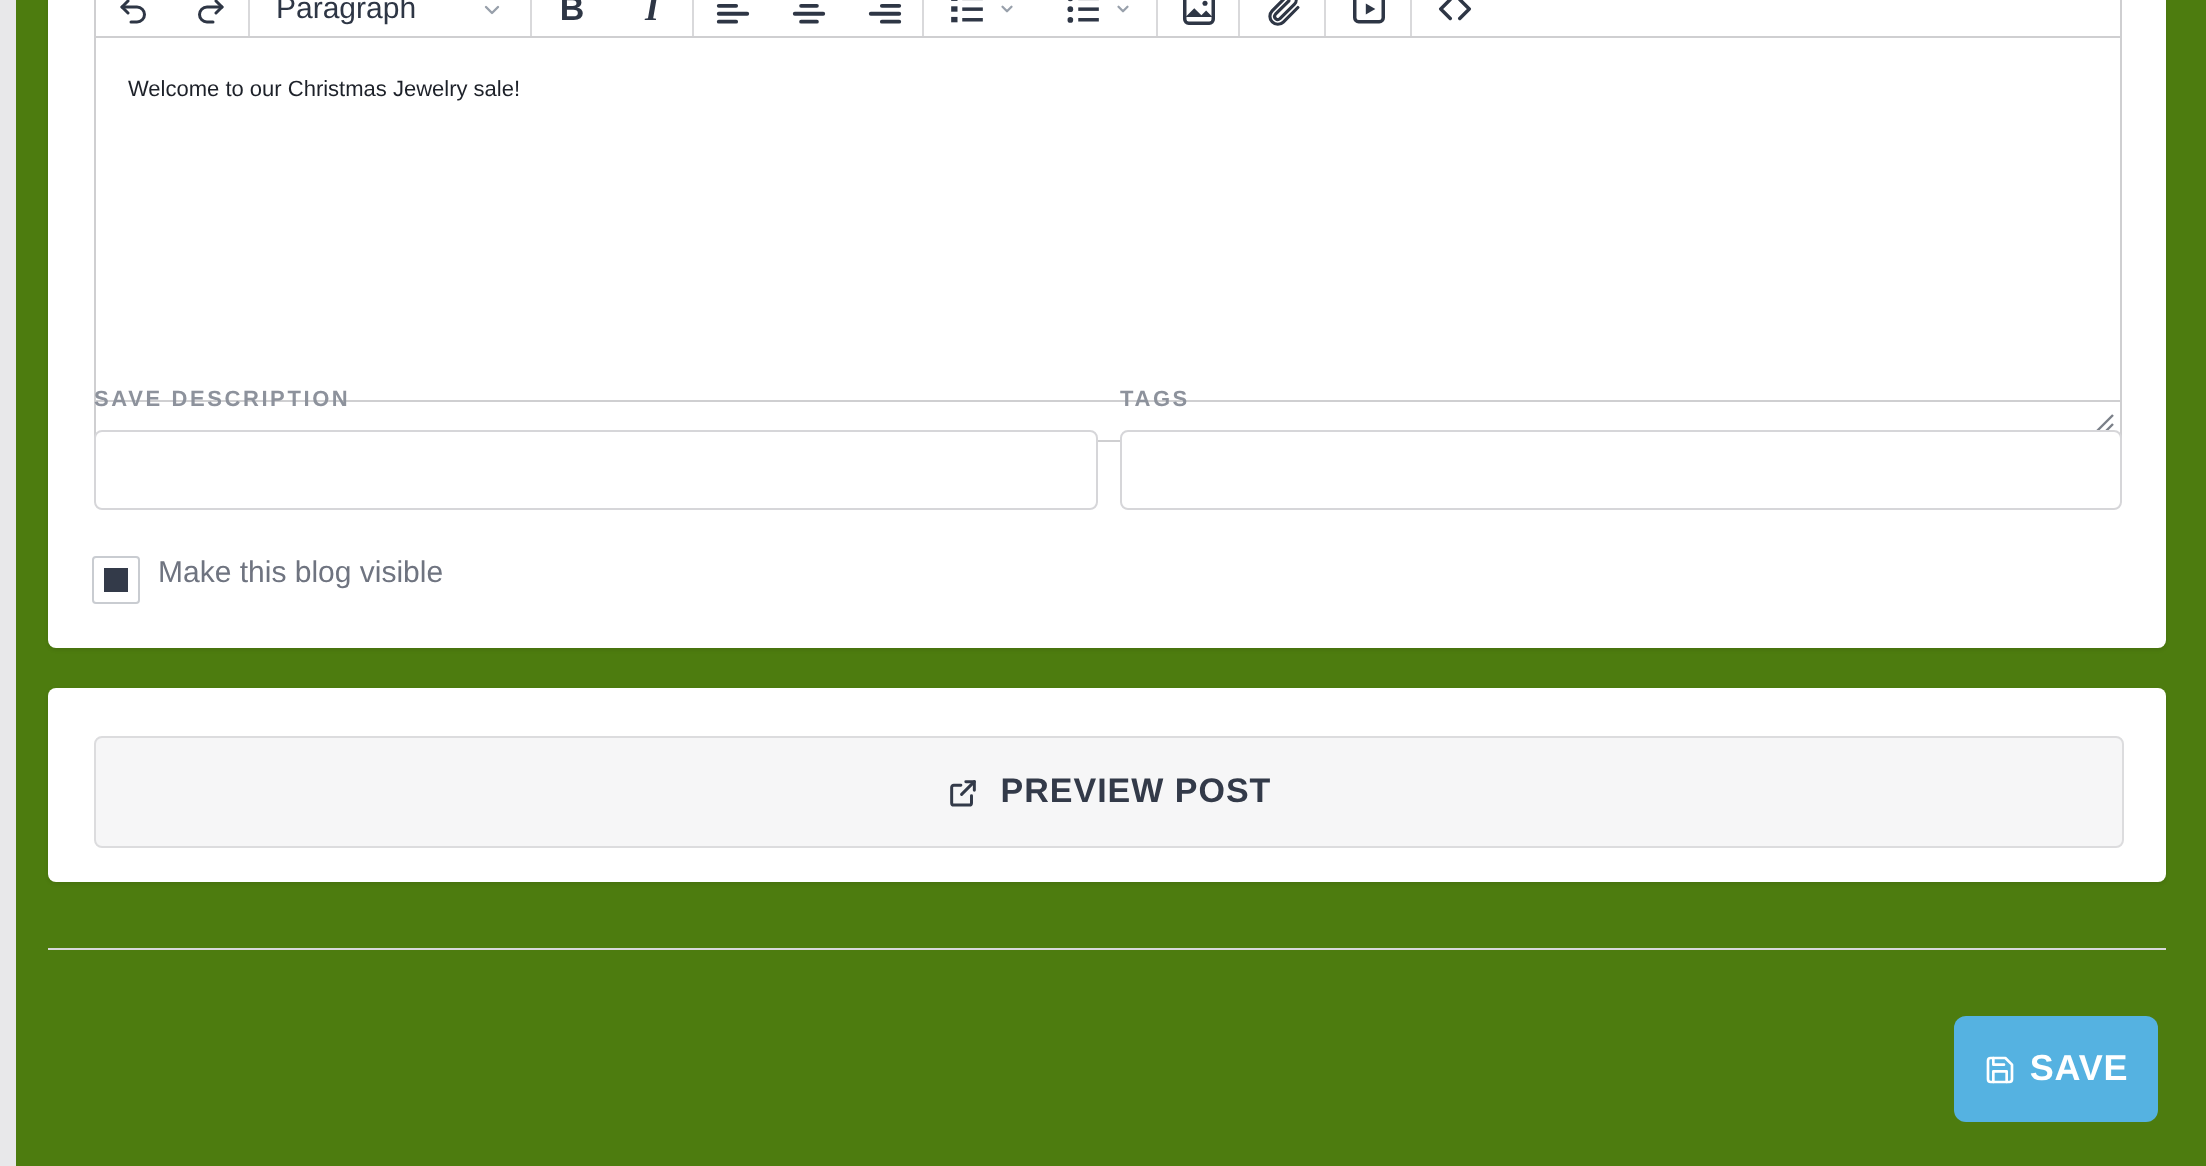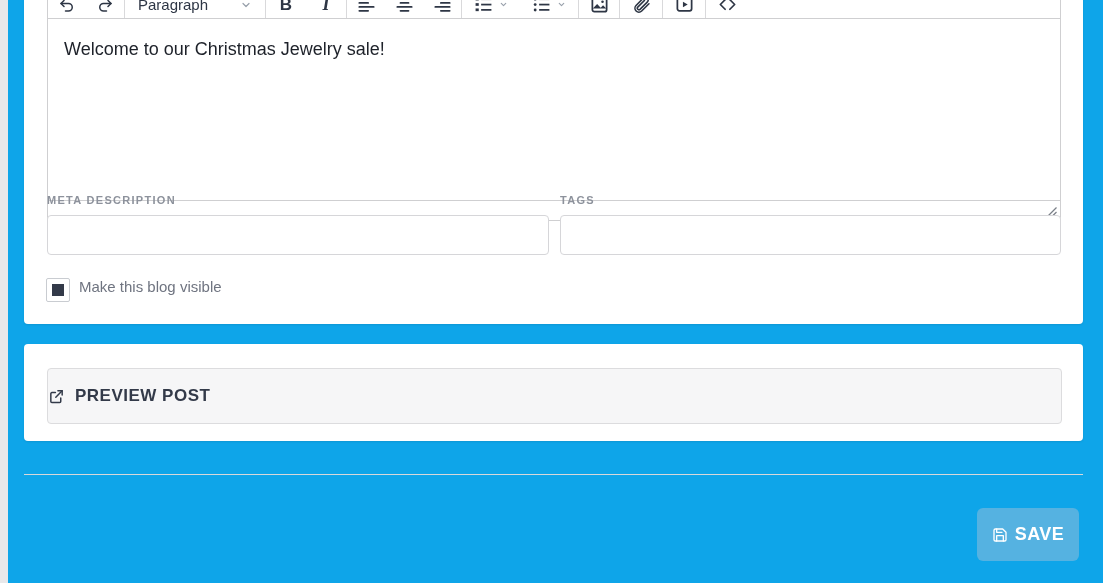--- a/index.html
+++ b/index.html
@@ -1,17 +1,17 @@
 <!DOCTYPE html>
 <html><head>
 <meta charset="utf-8">
 <style>
   html,body{margin:0;padding:0;}
   body{font-family:"Liberation Sans","DejaVu Sans",sans-serif;background:#f1f1f2;}
-  #app{position:relative;width:1103px;height:583px;overflow:hidden;background:#0ea5e9;}
+  #app{position:relative;width:1103px;height:583px;overflow:hidden;background:#4d7c0f;}
   .left-strip{position:absolute;left:0;top:0;width:8px;height:583px;background:#e8e8ea;}
   .card{position:absolute;left:24px;width:1059px;background:#fff;border-radius:4px;
         box-shadow:0 1px 2px rgba(0,0,0,0.09);}
   #card-editor{top:-64px;height:388px;}
   #card-preview{top:344px;height:97px;}
 
   
   .editor-box{position:absolute;left:23px;top:42px;width:1014px;border:1px solid #cfcfd1;
               border-radius:2px;background:#fff;box-sizing:border-box;}
   .tb{display:flex;height:39px;border-bottom:1px solid #cfcfd1;align-items:stretch;background:#fff;}
@@ -19,41 +19,41 @@
           box-sizing:border-box;color:#2e3645;}
   .tb-sep{width:1px;background:#d9d9db;}
   .w38{width:38px}.w40{width:40px}.w42{width:42px}.w58{width:58px}
   .dd{width:140px;display:flex;align-items:center;justify-content:space-between;
       padding:12px 13px 0 13px;box-sizing:border-box;}
   .dd-label{font-size:15px;color:#2e3645;}
   .bold-glyph{font-weight:800;font-size:17px;}
   .italic-glyph{font-style:italic;font-family:"Liberation Serif",serif;font-size:18px;font-weight:600;}
   .mini-chev{margin-left:6px;display:flex;align-items:center;}
   .edit-area{height:141px;border-bottom:1px solid #cfcfd1;padding:20px 16px;box-sizing:content-box;
-             font-size:18px;color:#1d2129;outline:none;}
+             font-size:11px;color:#1d2129;outline:none;}
   .edit-area p{margin:0;}
   .statusbar{height:19px;position:relative;background:#fff;}
   .resizer{position:absolute;right:3px;bottom:2px;cursor:nwse-resize;}
 
   
   .field-label{position:absolute;font-size:11px;font-weight:700;letter-spacing:1.3px;color:#8d929c;}
   .txt-input{position:absolute;height:40px;border:1px solid #d6d6d9;border-radius:4px;background:#fff;
              box-sizing:border-box;font-size:15px;color:#333;padding:0 12px;outline:none;}
   
   .chk-row{position:absolute;left:22px;top:342px;display:flex;cursor:pointer;}
   .chk-box{width:22px;height:22px;border:1px solid #c9ccd1;border-radius:2px;background:#fff;
            display:flex;align-items:center;justify-content:center;}
   .chk-inner{width:12px;height:12px;background:#333a49;display:none;}
   .chk-box.checked .chk-inner{display:block;}
   .chk-label{margin-left:9px;font-size:15px;color:#6f7480;}
 
   
   .preview-btn{position:absolute;left:23px;top:24px;width:1013px;height:54px;background:#f6f6f7;
                border:1px solid #dcdcde;border-radius:4px;display:flex;align-items:center;
-               justify-content:flex-start;gap:10px;cursor:pointer;}
+               justify-content:center;gap:10px;cursor:pointer;}
   .preview-label{font-size:17px;font-weight:700;letter-spacing:0.5px;color:#333a49;}
 
   .divider{position:absolute;left:24px;top:474px;width:1059px;height:1px;background:#d8d8da;}
 
   .save-btn{position:absolute;left:977px;top:508px;width:102px;height:53px;background:#55b2e1;
             border:none;border-radius:6px;display:flex;align-items:center;justify-content:center;
             gap:7px;cursor:pointer;}
   .save-label{font-size:18px;font-weight:700;letter-spacing:0.4px;color:#fff;}
   svg{display:block;}
 </style>
@@ -206,21 +206,21 @@
       <div class="statusbar">
         <span class="resizer">
           <svg width="11" height="11" viewBox="0 0 11 11" stroke="#7a7f88" stroke-width="1.2">
               <line x1="0.5" y1="10.5" x2="10.5" y2="0.5"></line>
               <line x1="5" y1="10.5" x2="10.5" y2="5"></line>
             </svg>
         </span>
       </div>
     </div>
 
-    <div class="field-label" style="left:23px;top:258px;">META DESCRIPTION</div>
+    <div class="field-label" style="left:23px;top:258px;">SAVE DESCRIPTION</div>
     <div class="field-label" style="left:536px;top:258px;">TAGS</div>
 
     <input class="txt-input" style="left: 23px; top: 279px; width: 502px;" type="text" value="">
     <input class="txt-input" style="left: 536px; top: 279px; width: 501px;" type="text" value="">
 
     <div class="chk-row">
       <div class="chk-box checked" id="visible-checkbox">
         <div class="chk-inner"></div>
       </div>
       <div class="chk-label">Make this blog visible</div>

